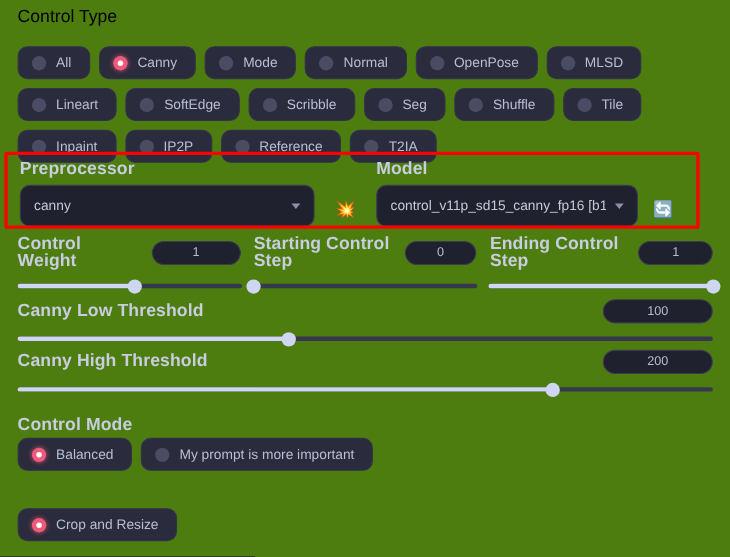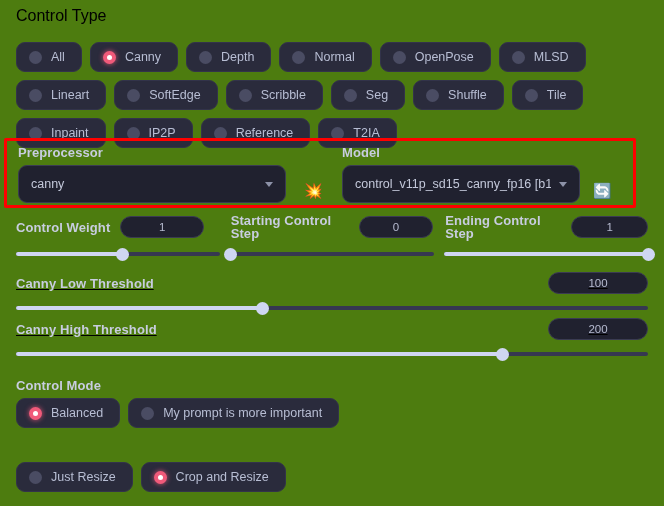--- a/index.html
+++ b/index.html
@@ -11,21 +11,21 @@
     overflow: hidden;
   }
   .panel {
     position: relative;
     width: 664px; height: 506px;
     background: #4d7c0f;
     padding: 0;
   }
   .section-label {
     color: #c8cde0;
-    font-size: 13px;
+    font-size: 16px;
     font-weight: 600;
     letter-spacing: 0.1px;
     line-height: 1;
   }
   
   .pill-row {
     display: flex;
     flex-wrap: wrap;
     gap: 8px;
     padding: 0 16px;
@@ -168,21 +168,21 @@
   .track .knob {
     position: absolute;
     top: 50%;
     width: 13px; height: 13px;
     margin: -6.5px 0 0 -6.5px;
     border-radius: 50%;
     background: #cfd6f2;
     cursor: grab;
   }
   
-  .thr-row { position: absolute; left: 0; width: 664px; text-decoration: underline; }
+  .thr-row { position: absolute; left: 0; width: 664px; }
   .thr-head {
     display: flex;
     align-items: center;
     justify-content: space-between;
     padding: 0 16px;
   }
   .thr-track-wrap { padding: 0 16px; margin-top: 12px; }
 </style>
 </head>
 <body>
@@ -194,21 +194,21 @@
       <div class="pill">
         <span class="radio"></span>
         <span>All</span>
       </div>
       <div class="pill selected">
         <span class="radio"></span>
         <span>Canny</span>
       </div>
       <div class="pill">
         <span class="radio"></span>
-        <span>Depth</span>
+        <span>Mode</span>
       </div>
       <div class="pill">
         <span class="radio"></span>
         <span>Normal</span>
       </div>
       <div class="pill">
         <span class="radio"></span>
         <span>OpenPose</span>
       </div>
       <div class="pill">
@@ -345,23 +345,19 @@
         <span>Balanced</span>
       </div>
       <div class="pill">
         <span class="radio"></span>
         <span>My prompt is more important</span>
       </div>
     </div>
 
   <div class="section-label" style="position:absolute;left:16px;top:442px;margin-top:28px;">Resize Mode</div>
   <div class="pill-row" id="resize-mode-row" style="position:absolute;left:0;top:462px;width:664px;">
-      <div class="pill">
-        <span class="radio"></span>
-        <span>Just Resize</span>
-      </div>
       <div class="pill selected">
         <span class="radio"></span>
         <span>Crop and Resize</span>
       </div>
     </div>
 
 </div>
 
 </body></html>

